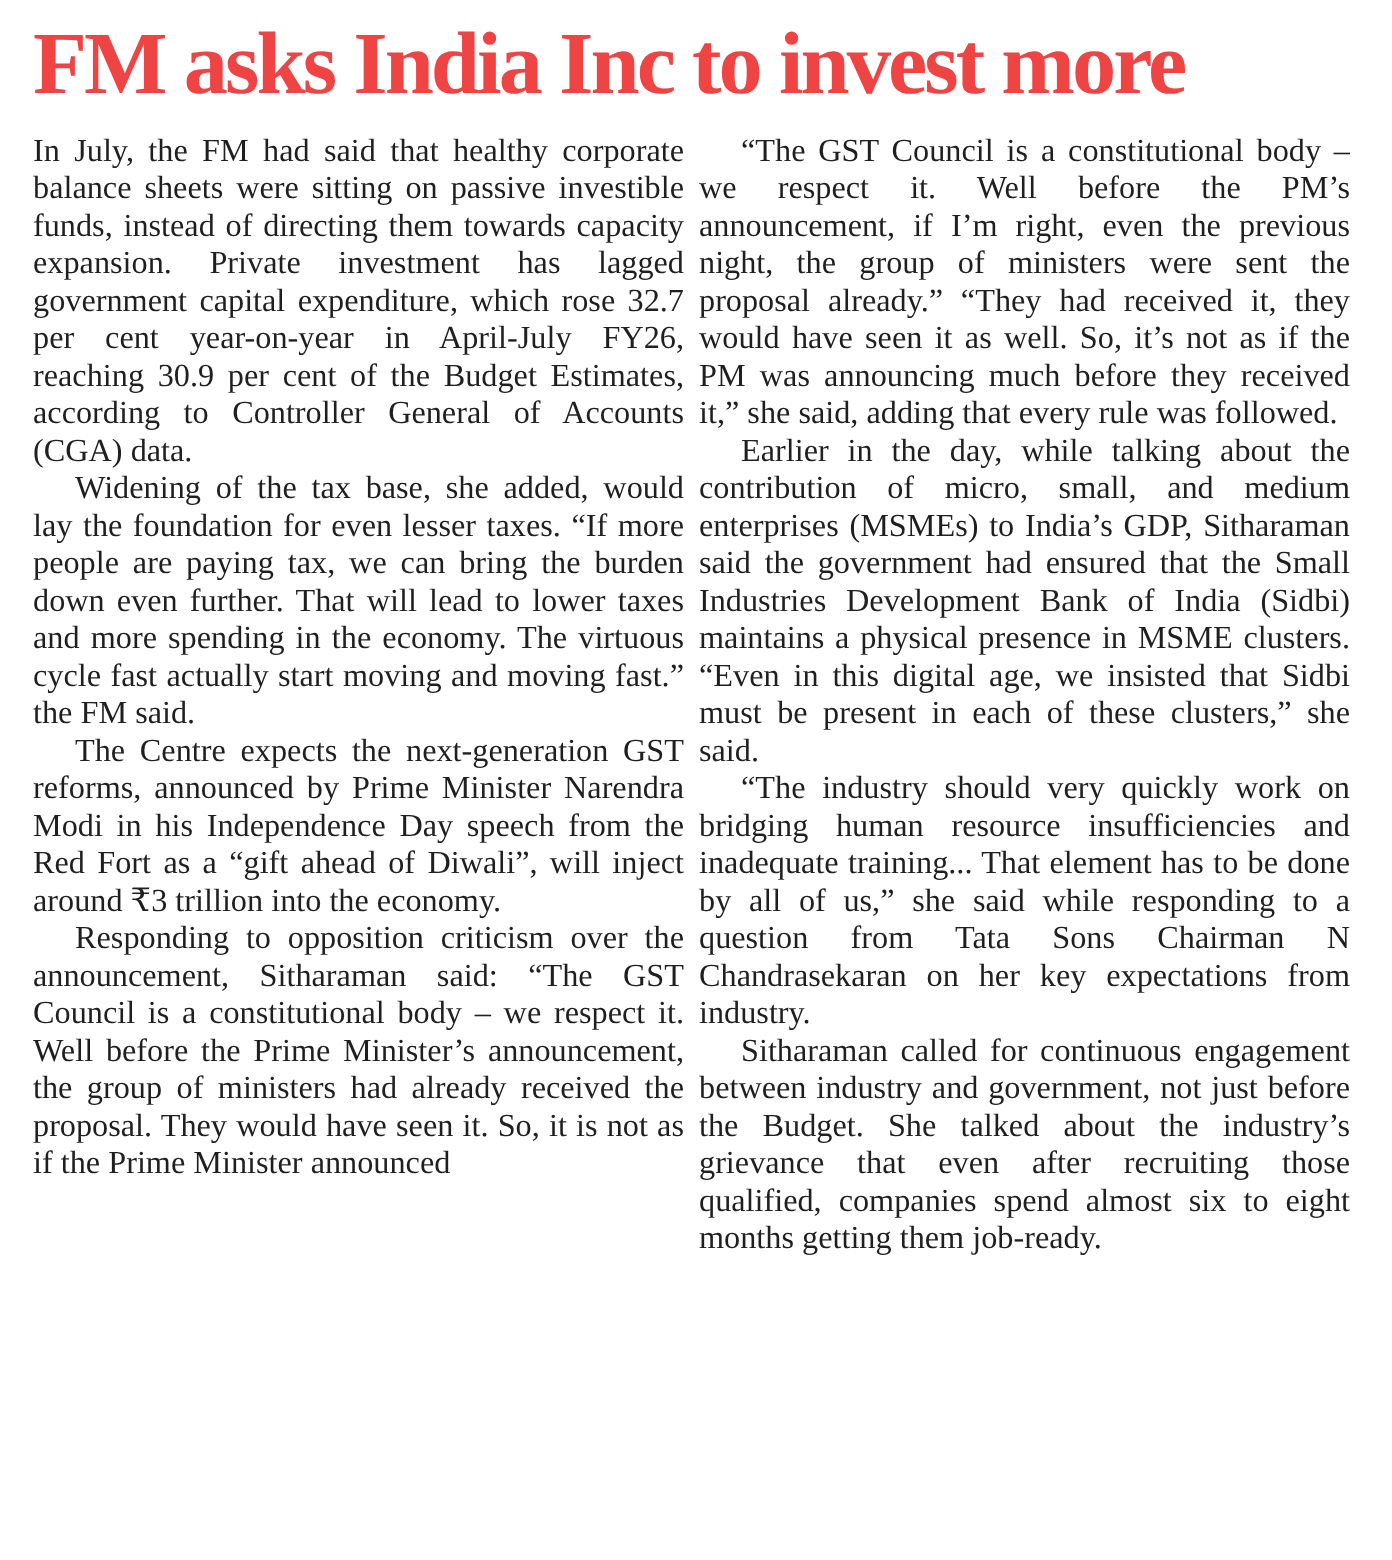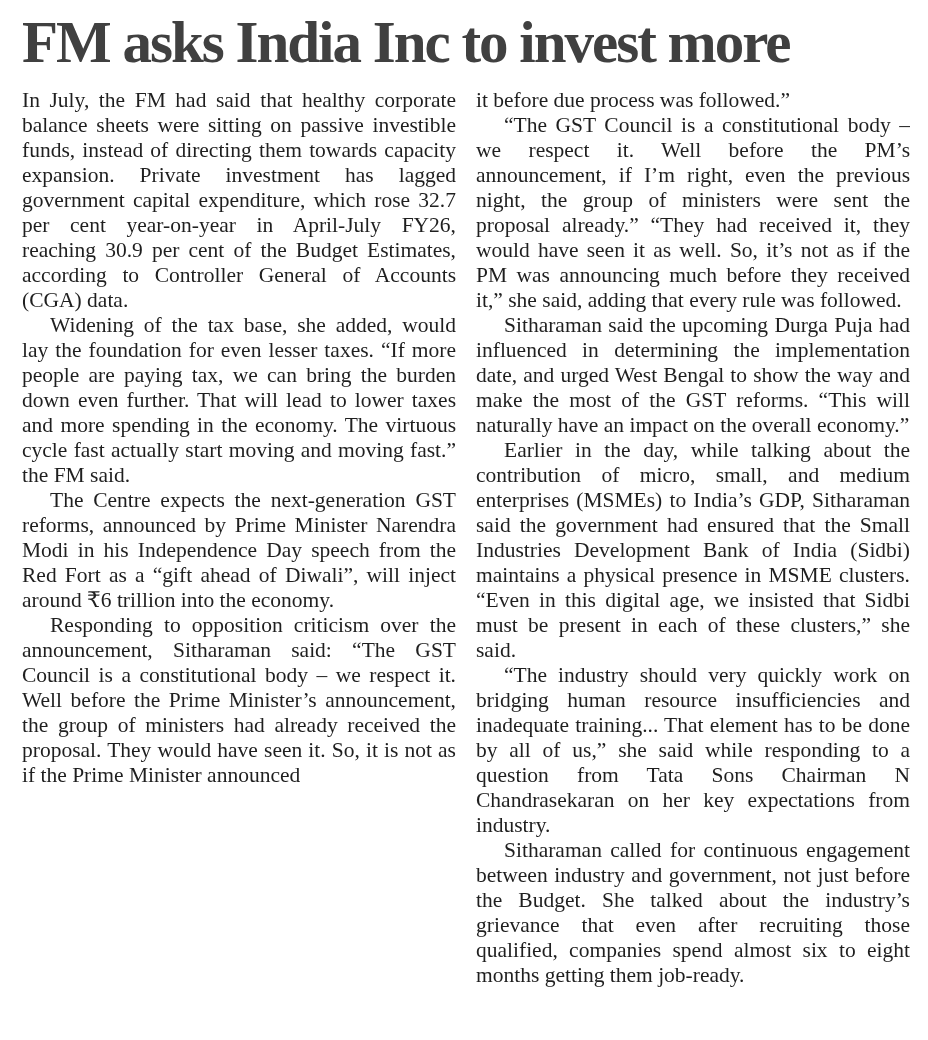--- a/index.html
+++ b/index.html
@@ -16,27 +16,27 @@
     height: 1040px;
     padding: 12px 16px 0 22px;
     background: #ffffff;
   }
   .headline {
     font-family: "Liberation Serif", "DejaVu Serif", serif;
     font-weight: bold;
     font-size: 59px;
     line-height: 1.05;
     letter-spacing: -2px;
-    color: #404040;
+    color: #ef4444;
     margin: 0 0 14px 0;
     white-space: nowrap;
   }
   .columns {
     display: flex;
-    gap: 20px;
+    gap: 10px;
   }
   .col {
     box-sizing: border-box;
     width: 434px;
     height: 942px;
     overflow: hidden;
     font-family: "Liberation Serif", "DejaVu Serif", serif;
     font-size: 21.5px;
     line-height: 25px;
     text-align: justify;
@@ -52,25 +52,23 @@
 </style>
 </head>
 <body>
 
 <div class="page">
   <h1 class="headline">FM asks India Inc to invest more</h1>
   <div class="columns">
     <div class="col">
         <p class="no-indent">In July, the FM had said that healthy corporate balance sheets were sitting on passive investible funds, instead of directing them towards capacity expansion. Private investment has lagged government capital expenditure, which rose 32.7 per cent year-on-year in April-July FY26, reaching 30.9 per cent of the Budget Estimates, according to Controller General of Accounts (CGA) data.</p>
         <p>Widening of the tax base, she added, would lay the foundation for even lesser taxes. “If more people are paying tax, we can bring the burden down even further. That will lead to lower taxes and more spending in the economy. The virtuous cycle fast actually start moving and moving fast.” the FM said.</p>
-        <p>The Centre expects the next-generation GST reforms, announced by Prime Minister Narendra Modi in his Independence Day speech from the Red Fort as a “gift ahead of Diwali”, will inject around ₹6 trillion into the economy.</p>
+        <p>The Centre expects the next-generation GST reforms, announced by Prime Minister Narendra Modi in his Independence Day speech from the Red Fort as a “gift ahead of Diwali”, will inject around ₹3 trillion into the economy.</p>
         <p>Responding to opposition criticism over the announcement, Sitharaman said: “The GST Council is a constitutional body – we respect it. Well before the Prime Minister’s announcement, the group of ministers had already received the proposal. They would have seen it. So, it is not as if the Prime Minister announced</p>
       </div>
     <div class="col">
-        <p class="no-indent">it before due process was followed.”</p>
         <p>“The GST Council is a constitutional body – we respect it. Well before the PM’s announcement, if I’m right, even the previous night, the group of ministers were sent the proposal already.” “They had received it, they would have seen it as well. So, it’s not as if the PM was announcing much before they received it,” she said, adding that every rule was followed.</p>
-        <p>Sitharaman said the upcoming Durga Puja had influenced in determining the implementation date, and urged West Bengal to show the way and make the most of the GST reforms. “This will naturally have an impact on the overall economy.”</p>
         <p>Earlier in the day, while talking about the contribution of micro, small, and medium enterprises (MSMEs) to India’s GDP, Sitharaman said the government had ensured that the Small Industries Development Bank of India (Sidbi) maintains a physical presence in MSME clusters. “Even in this digital age, we insisted that Sidbi must be present in each of these clusters,” she said.</p>
         <p>“The industry should very quickly work on bridging human resource insufficiencies and inadequate training... That element has to be done by all of us,” she said while responding to a question from Tata Sons Chairman N Chandrasekaran on her key expectations from industry.</p>
         <p>Sitharaman called for continuous engagement between industry and government, not just before the Budget. She talked about the industry’s grievance that even after recruiting those qualified, companies spend almost six to eight months getting them job-ready.</p>
       </div>
   </div>
 </div>
 
 </body></html>

